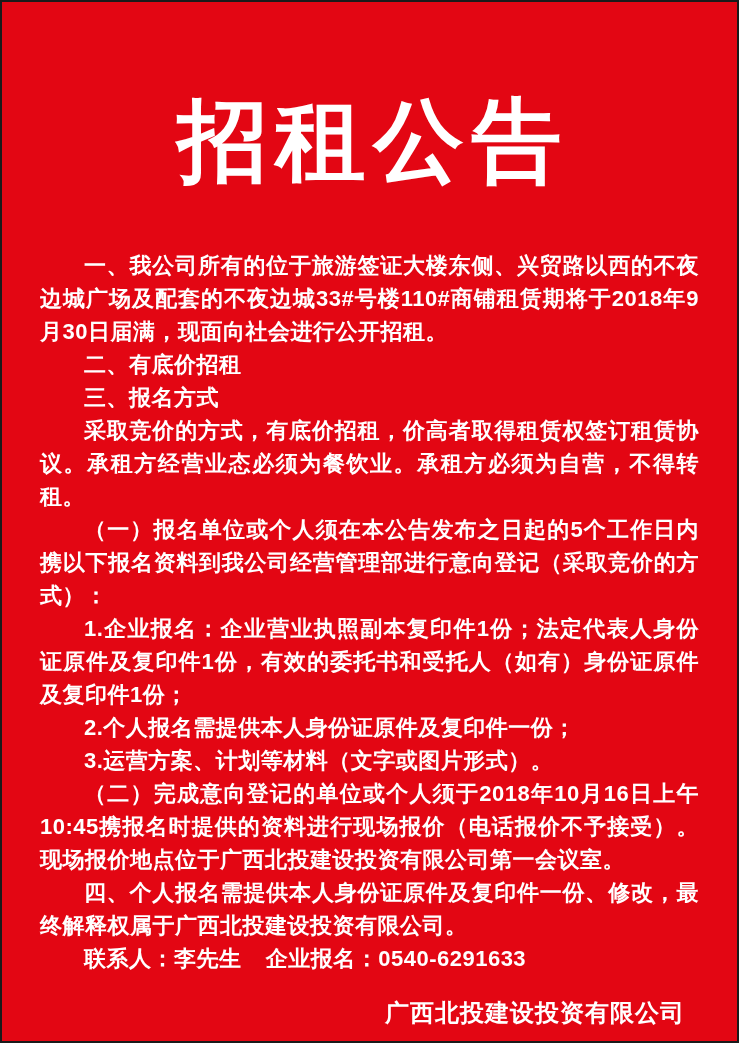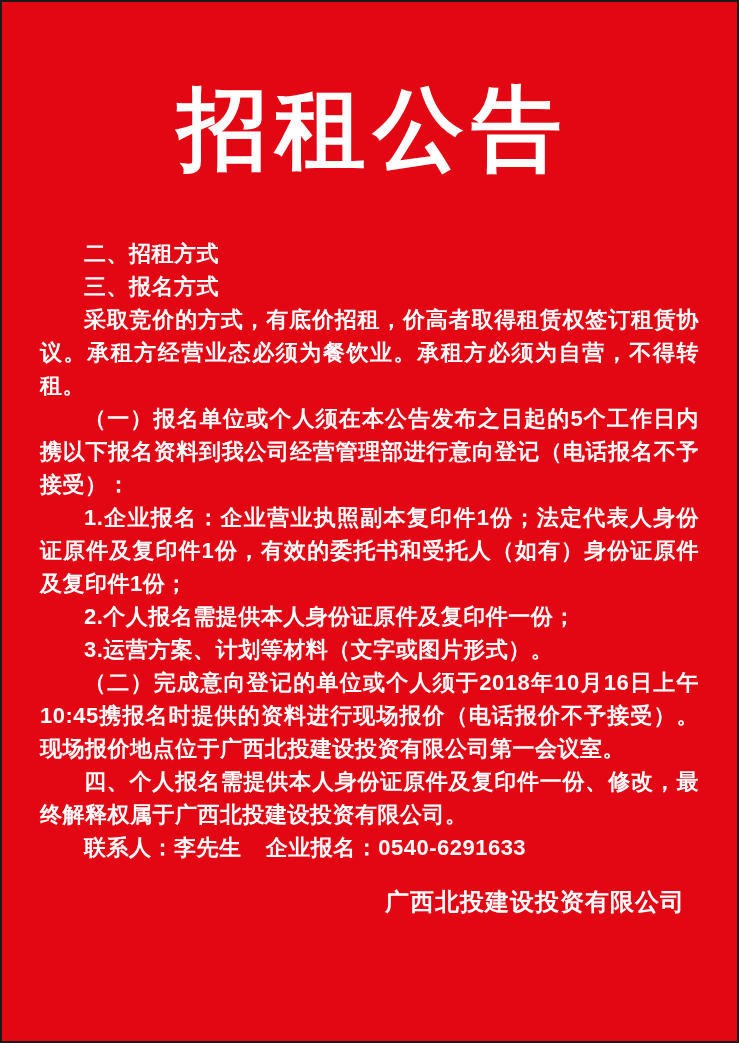--- a/index.html
+++ b/index.html
@@ -7,21 +7,21 @@
     padding: 0;
     background: #ffffff;
   }
   .poster {
     position: relative;
     width: 739px;
     height: 1043px;
     box-sizing: border-box;
     background: var(--color-background, #e30613);
     border: 2px solid var(--color-border, #1a1a1a);
-    padding: 4px 38px;
+    padding: 16px 38px;
     overflow: hidden;
     color: var(--color-text, #ffffff);
     font-family: "Liberation Sans", sans-serif;
   }
   .title {
     margin: 74px 0 0 0;
     text-align: center;
     font-family: "DejaVu Serif", serif;
     font-weight: 900;
     font-size: 90px;
@@ -61,24 +61,25 @@
   }
 </style>
 </head>
 <body>
 
 <div class="poster">
 
   <h1 class="title">招租公告</h1>
 
   <div class="body">
-    <p class="para">二、招租方式</p>
+    <p class="para">一、我公司所有的位于旅游签证大楼东侧、兴贸路以西的不夜边城广场及配套的不夜边城33#号楼110#商铺租赁期将于2018年9月30日届满，现面向社会进行公开招租。</p>
+    <p class="para">二、有底价招租</p>
     <p class="para">三、报名方式</p>
     <p class="para">采取竞价的方式，有底价招租，价高者取得租赁权签订租赁协议。承租方经营业态必须为餐饮业。承租方必须为自营，不得转租。</p>
-    <p class="para">（一）报名单位或个人须在本公告发布之日起的5个工作日内携以下报名资料到我公司经营管理部进行意向登记（电话报名不予接受）：</p>
+    <p class="para">（一）报名单位或个人须在本公告发布之日起的5个工作日内携以下报名资料到我公司经营管理部进行意向登记（采取竞价的方式）：</p>
     <p class="para">1.企业报名：企业营业执照副本复印件1份；法定代表人身份证原件及复印件1份，有效的委托书和受托人（如有）身份证原件及复印件1份；</p>
     <p class="para">2.个人报名需提供本人身份证原件及复印件一份；</p>
     <p class="para">3.运营方案、计划等材料（文字或图片形式）。</p>
     <p class="para">（二）完成意向登记的单位或个人须于2018年10月16日上午10:45携报名时提供的资料进行现场报价（电话报价不予接受）。现场报价地点位于广西北投建设投资有限公司第一会议室。</p>
     <p class="para">四、个人报名需提供本人身份证原件及复印件一份、修改，最终解释权属于广西北投建设投资有限公司。</p>
     <p class="para">
       <span>联系人：</span><span>李先生</span><span class="contact-gap"></span><span>企业报名：</span><span>0540-6291633</span>
     </p>
   </div>
 

